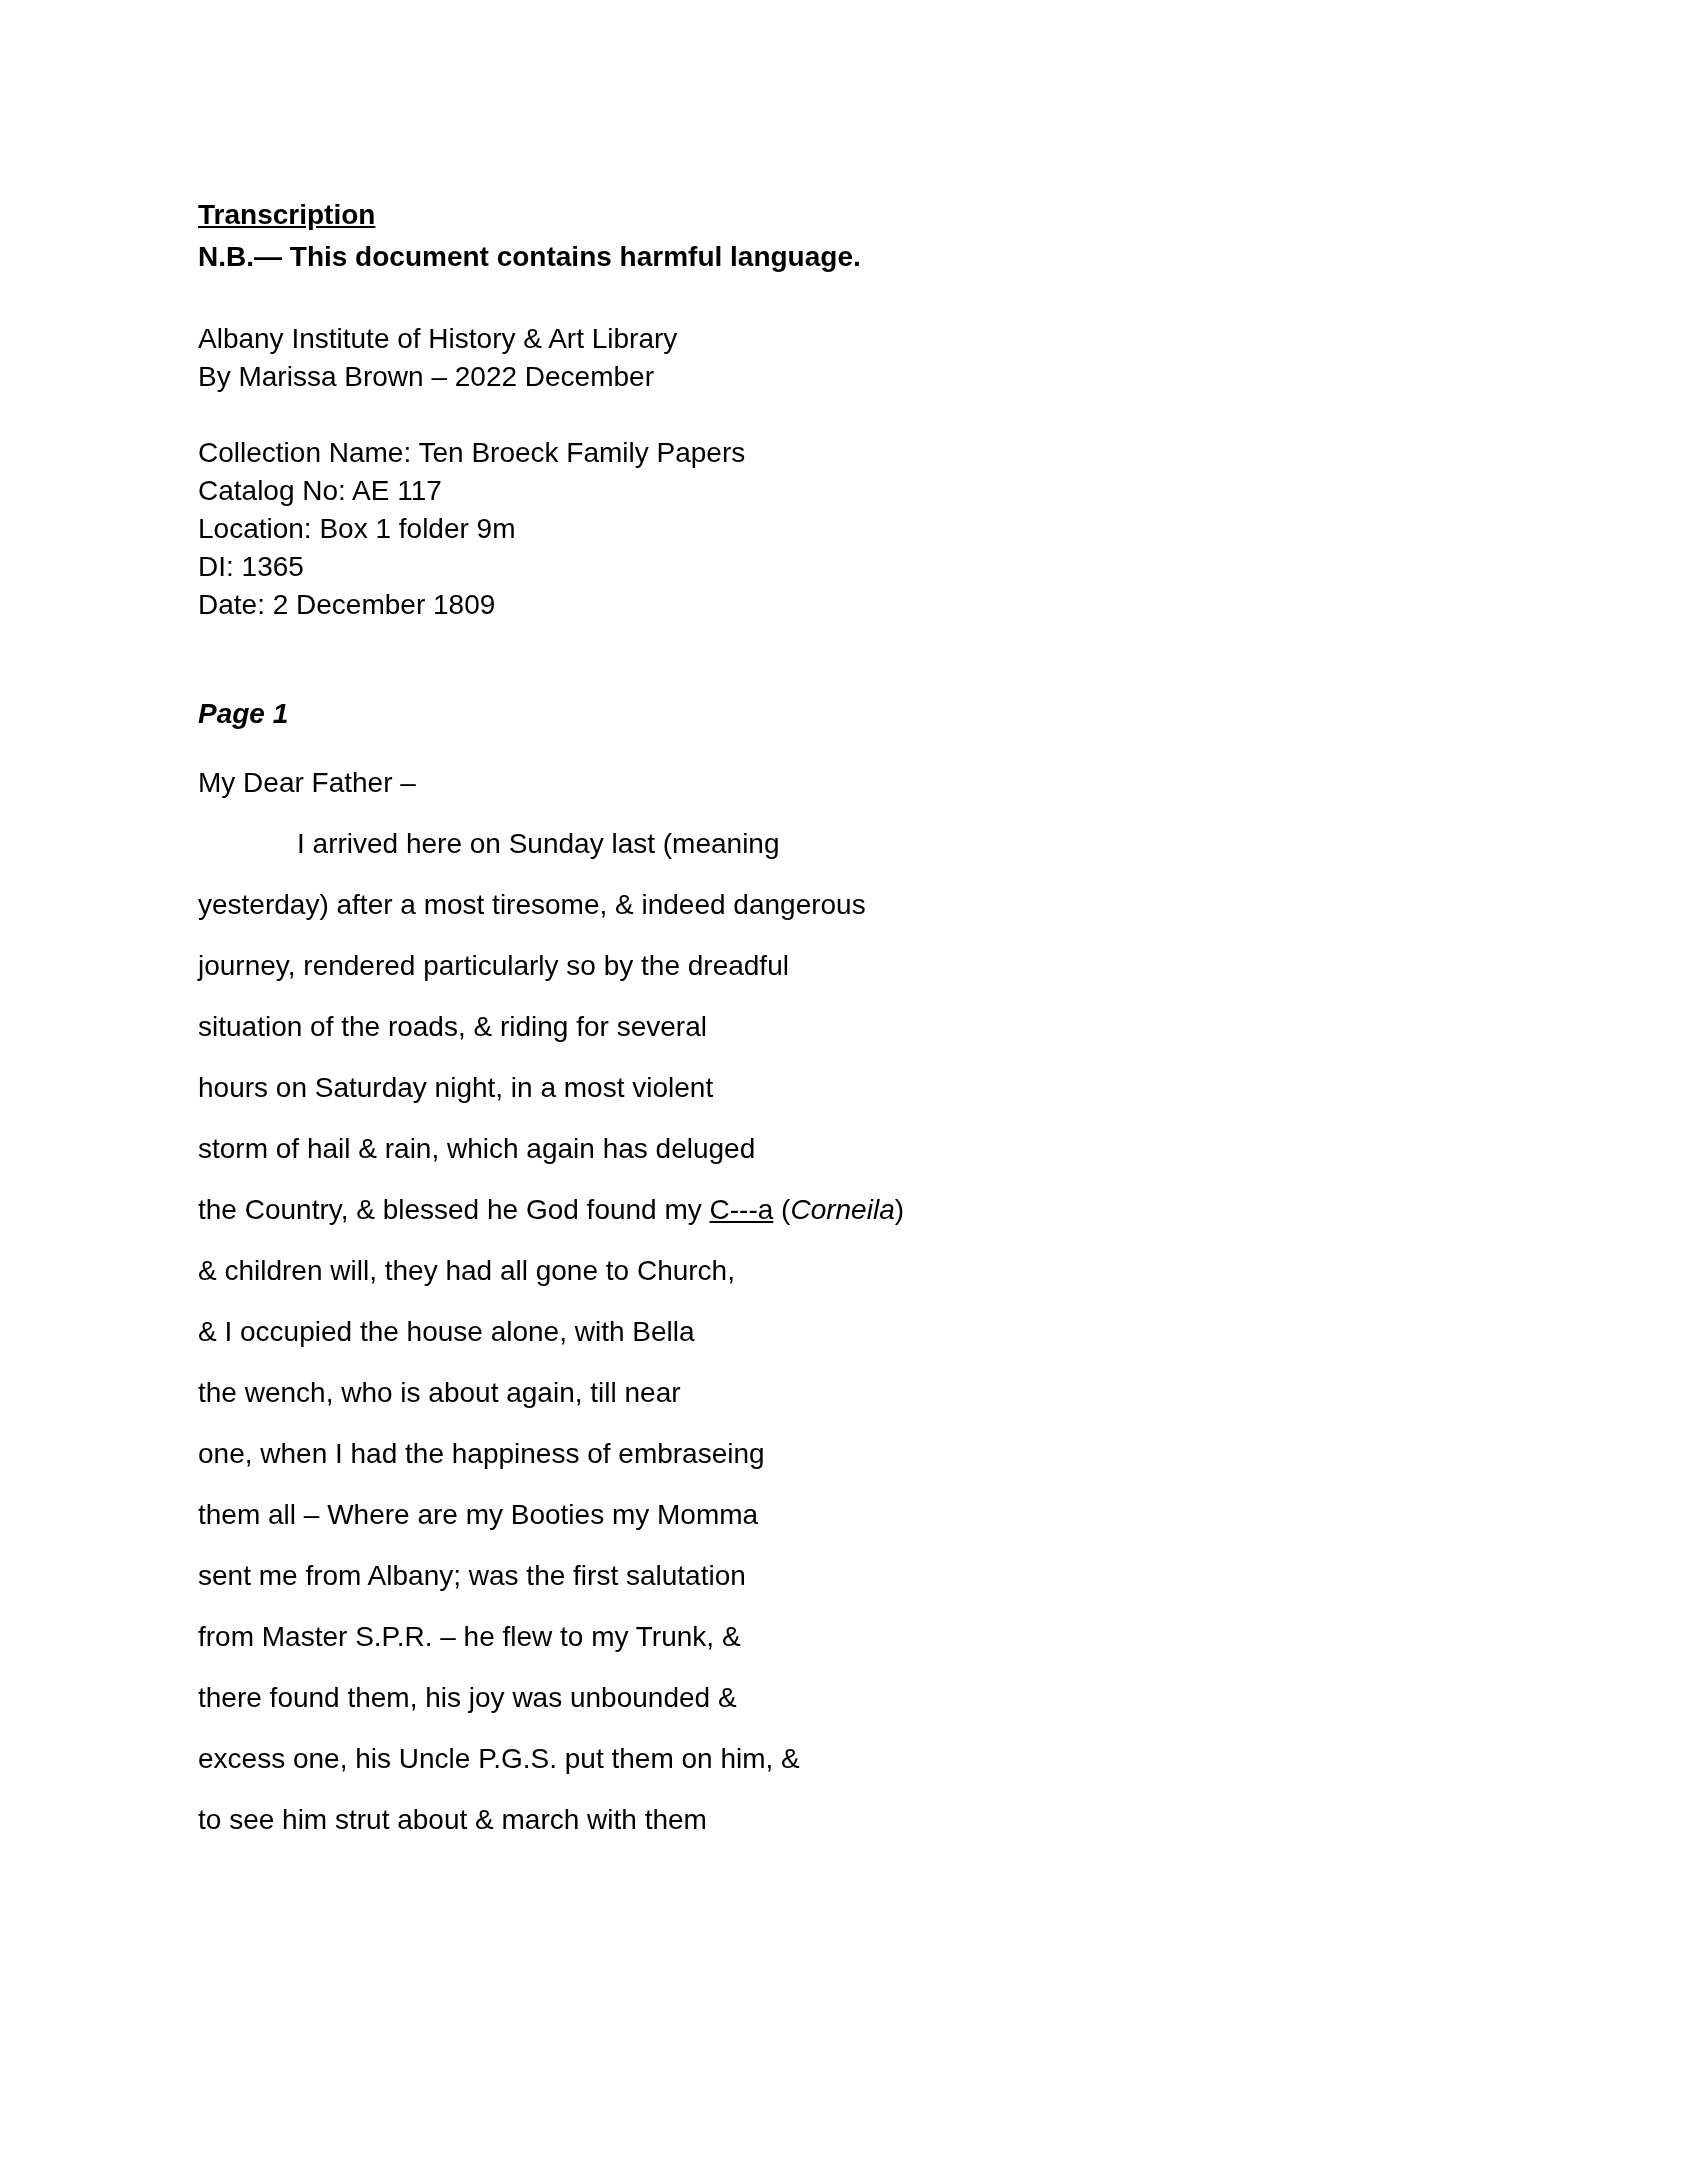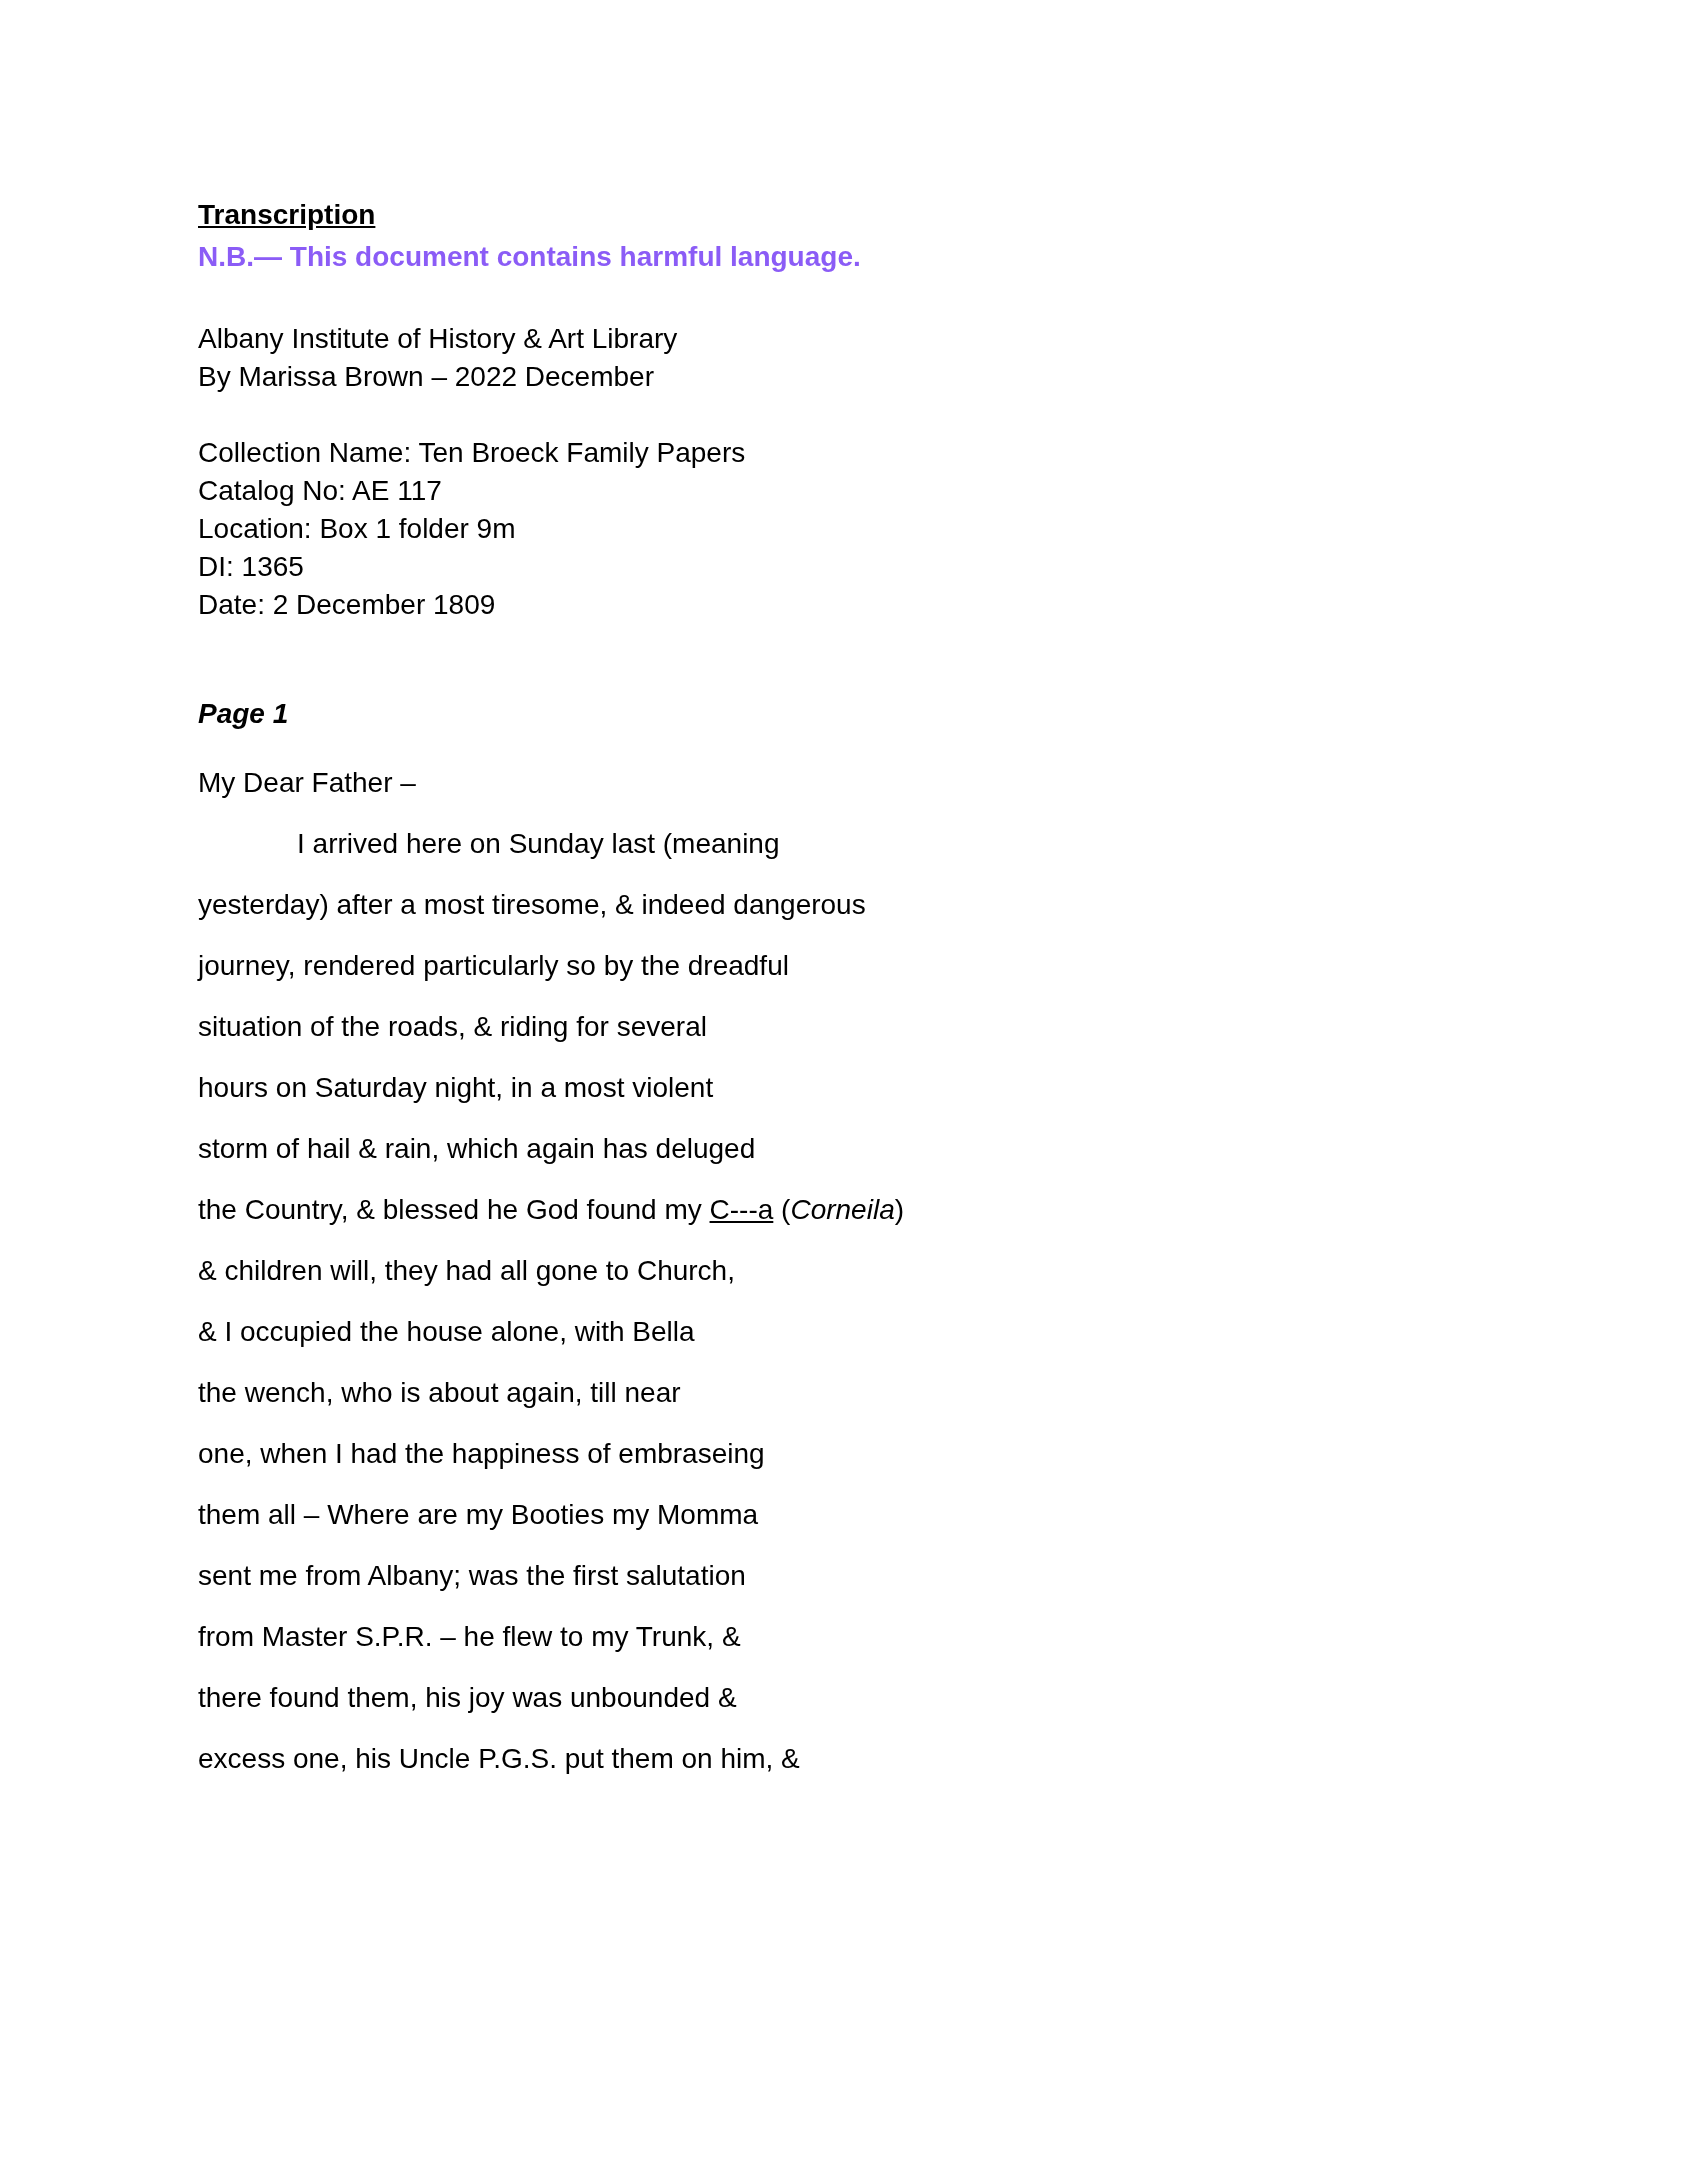--- a/index.html
+++ b/index.html
@@ -24,21 +24,21 @@
   }
   .hdr-line {
     line-height: 42px;
     white-space: pre;
   }
   .doc-title {
     font-weight: bold;
     text-decoration: underline;
   }
   .notice {
-    color: #8b5cf6;
+    color: #000000;
     font-weight: bold;
   }
   .citations {
     margin-top: 42px;
   }
   .cit-line {
     line-height: 38px;
     white-space: pre;
   }
   .cit-heading {
@@ -108,16 +108,17 @@
 
     <div class="letter-line">&amp; children will, they had all gone to Church,</div>
     <div class="letter-line">&amp; I occupied the house alone, with Bella</div>
     <div class="letter-line">the wench, who is about again, till near</div>
     <div class="letter-line">one, when I had the happiness of embraseing</div>
     <div class="letter-line">them all – Where are my Booties my Momma</div>
     <div class="letter-line">sent me from Albany; was the first salutation</div>
     <div class="letter-line">from Master S.P.R. – he flew to my Trunk, &amp;</div>
     <div class="letter-line">there found them, his joy was unbounded &amp;</div>
     <div class="letter-line">excess one, his Uncle P.G.S. put them on him, &amp;</div>
+    <div class="letter-line">to see him strut about &amp; march with them</div>
   </div>
 
 </div>
 
 
 </body></html>

